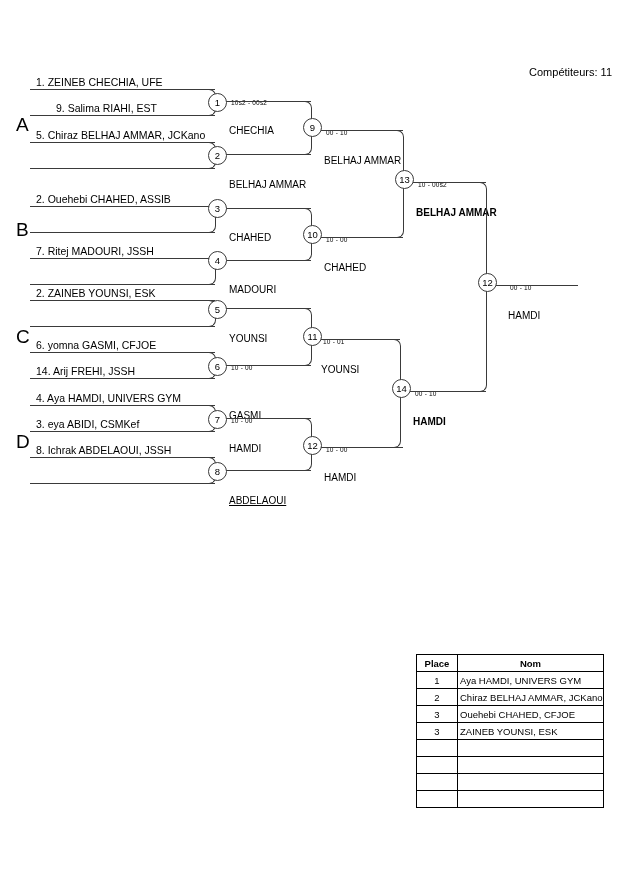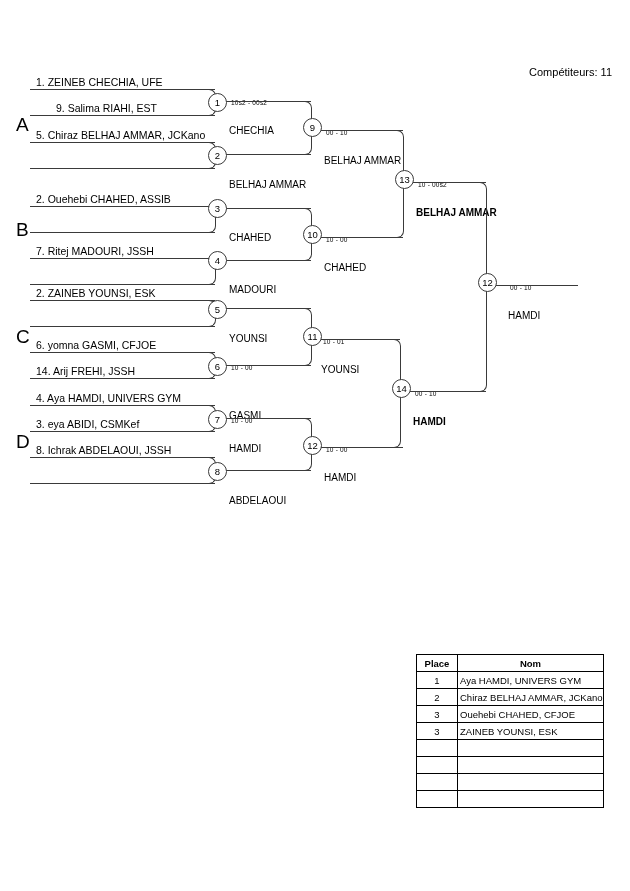--- a/index.html
+++ b/index.html
@@ -219,21 +219,21 @@
   <div class="winner" style="left:229px; top:192px;">CHAHED</div>
   <div class="score" style="left:231px; top:206px;"></div>
   <div class="winner" style="left:229px; top:244px;">MADOURI</div>
   <div class="score" style="left:231px; top:258px;"></div>
   <div class="winner" style="left:229px; top:293px;">YOUNSI</div>
   <div class="score" style="left:231px; top:307px;"></div>
   <div class="winner" style="left:229px; top:370px;">GASMI</div>
   <div class="score" style="left:231px; top:364px;">10 - 00</div>
   <div class="winner" style="left:229px; top:403px;">HAMDI</div>
   <div class="score" style="left:231px; top:417px;">10 - 00</div>
-  <div class="winner" style="left:229px; top:455px;">ABDELAOUI</div>
+  <div class="winner" style="left:229px; top:455px;text-decoration:underline;">ABDELAOUI</div>
   <div class="score" style="left:231px; top:469px;"></div>
 
   <div class="hline" style="left:224px; top:101px; width:87px;"></div>
   <div class="hline" style="left:224px; top:154px; width:87px;"></div>
   <div class="hline" style="left:224px; top:208px; width:87px;"></div>
   <div class="hline" style="left:224px; top:260px; width:87px;"></div>
   <div class="hline" style="left:224px; top:308px; width:87px;"></div>
   <div class="hline" style="left:224px; top:365px; width:87px;"></div>
   <div class="hline" style="left:224px; top:418px; width:87px;"></div>
   <div class="hline" style="left:224px; top:470px; width:87px;"></div>

